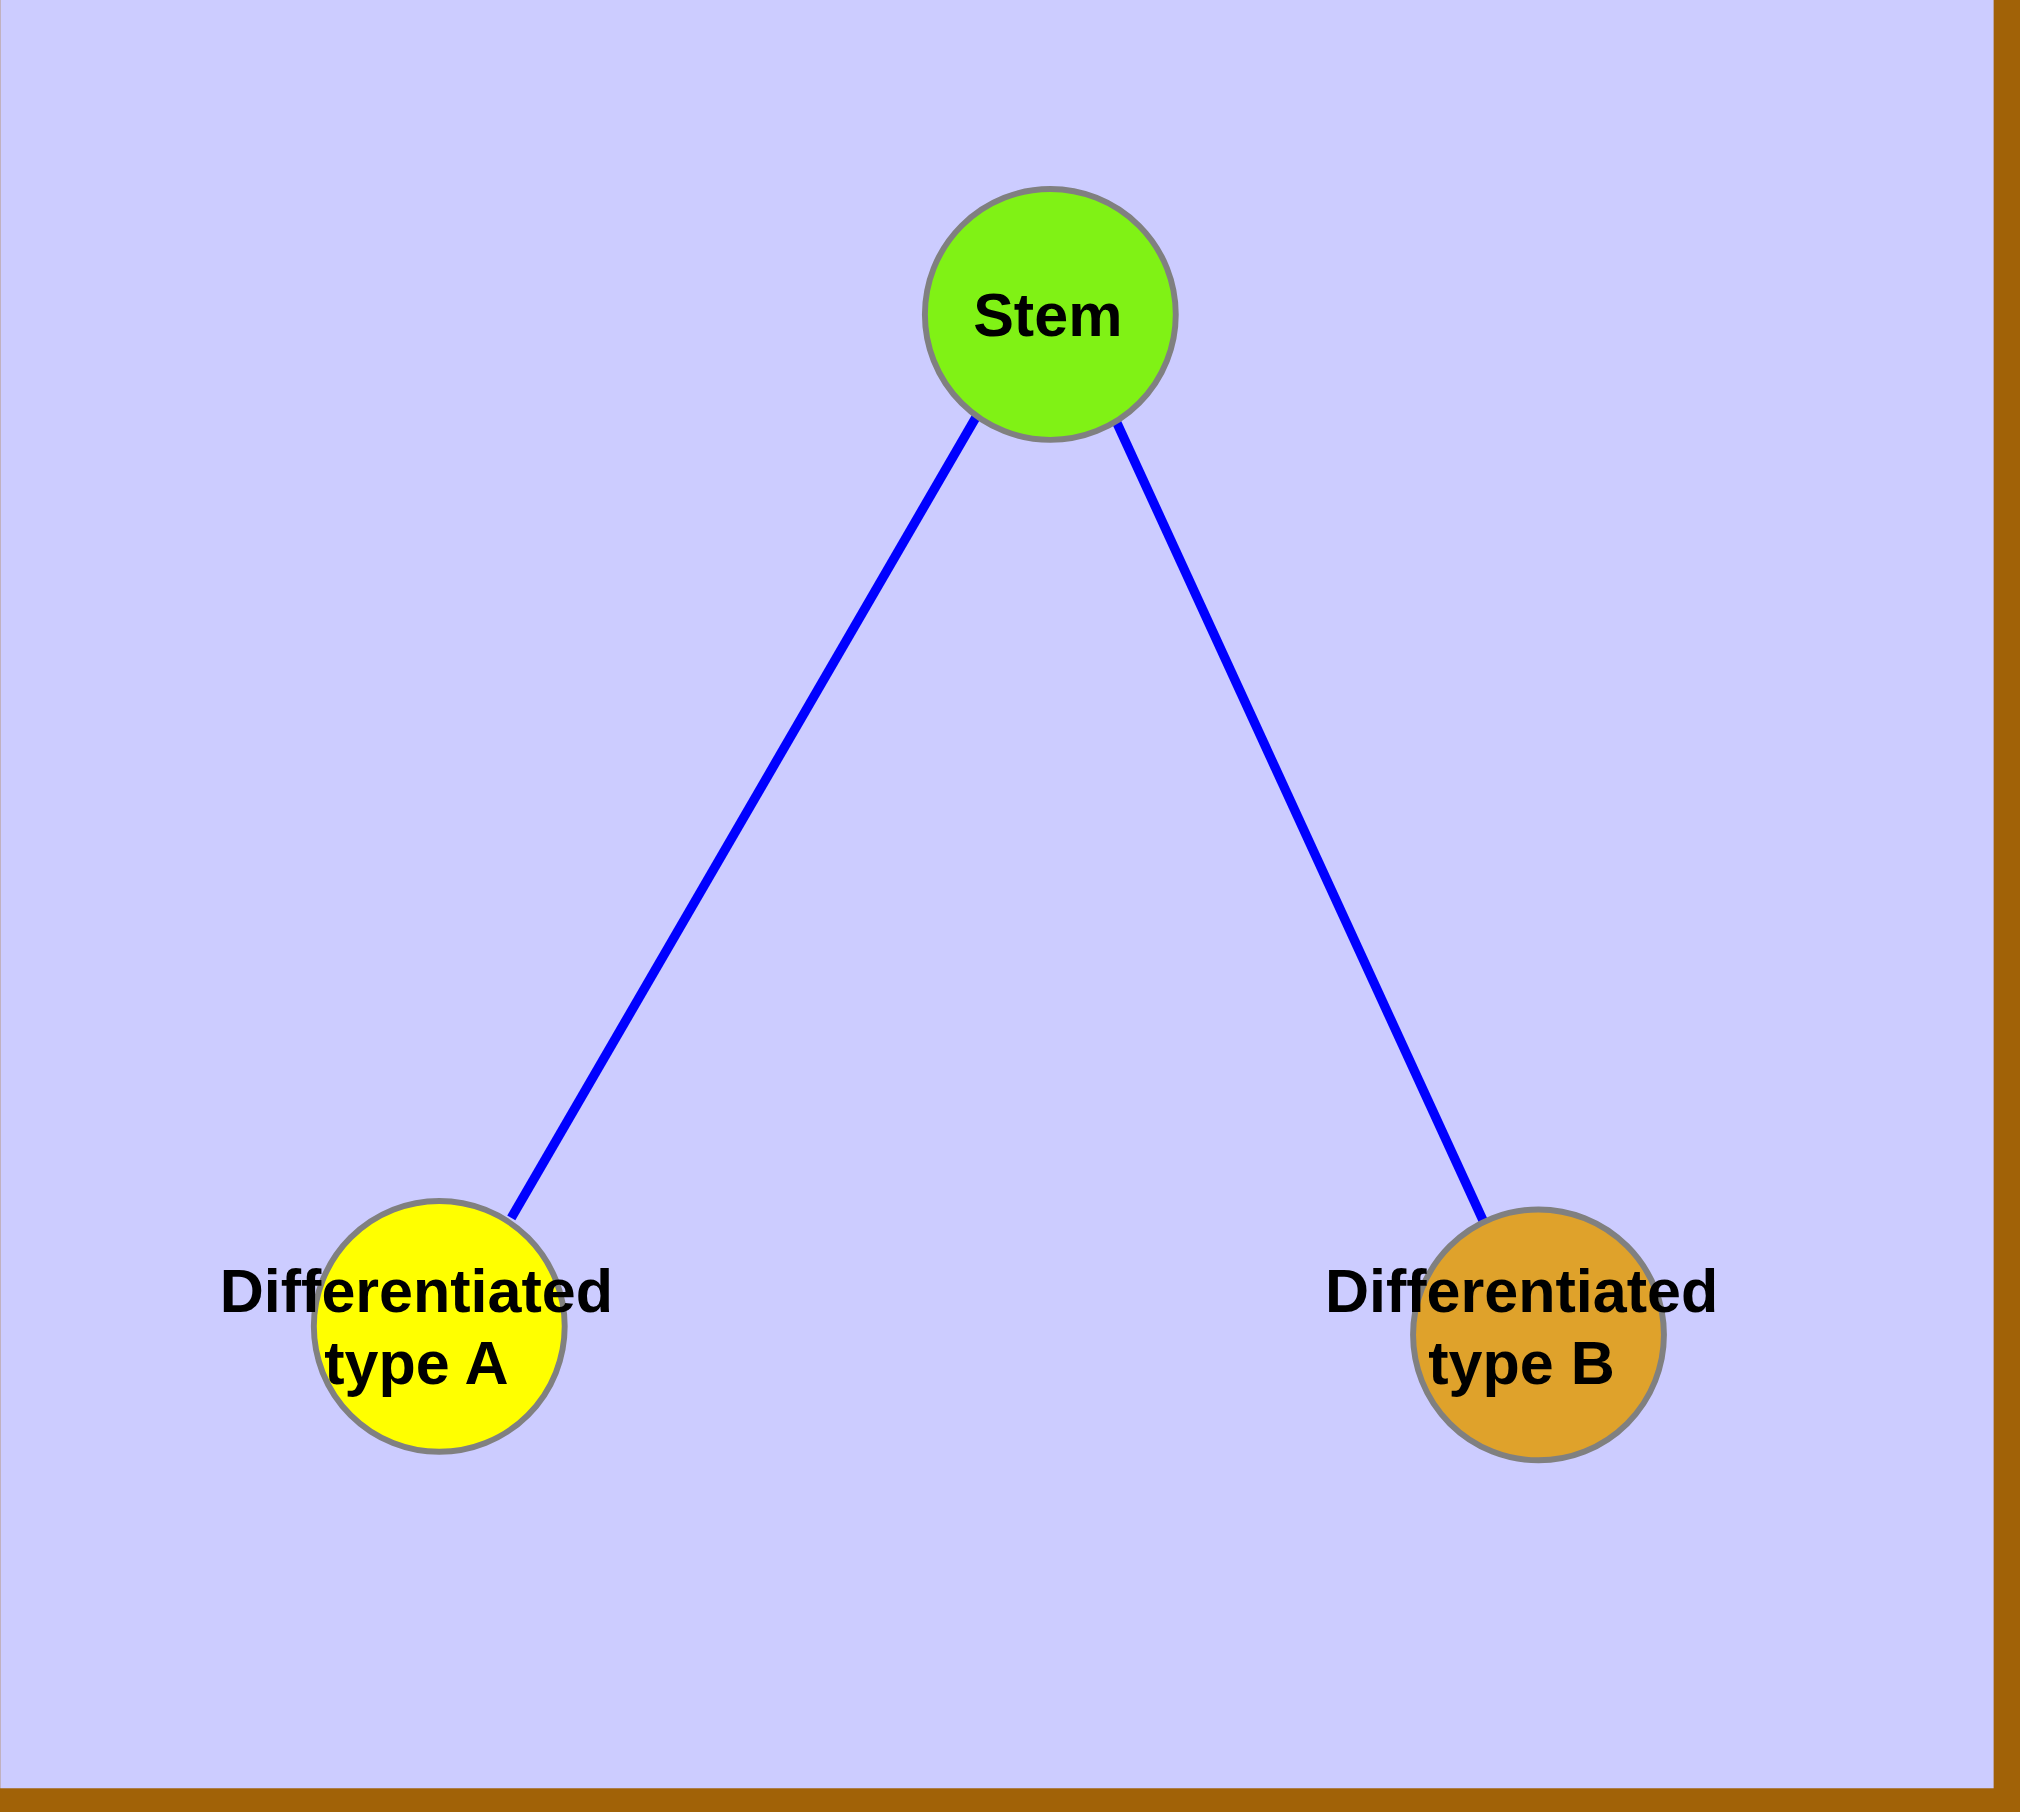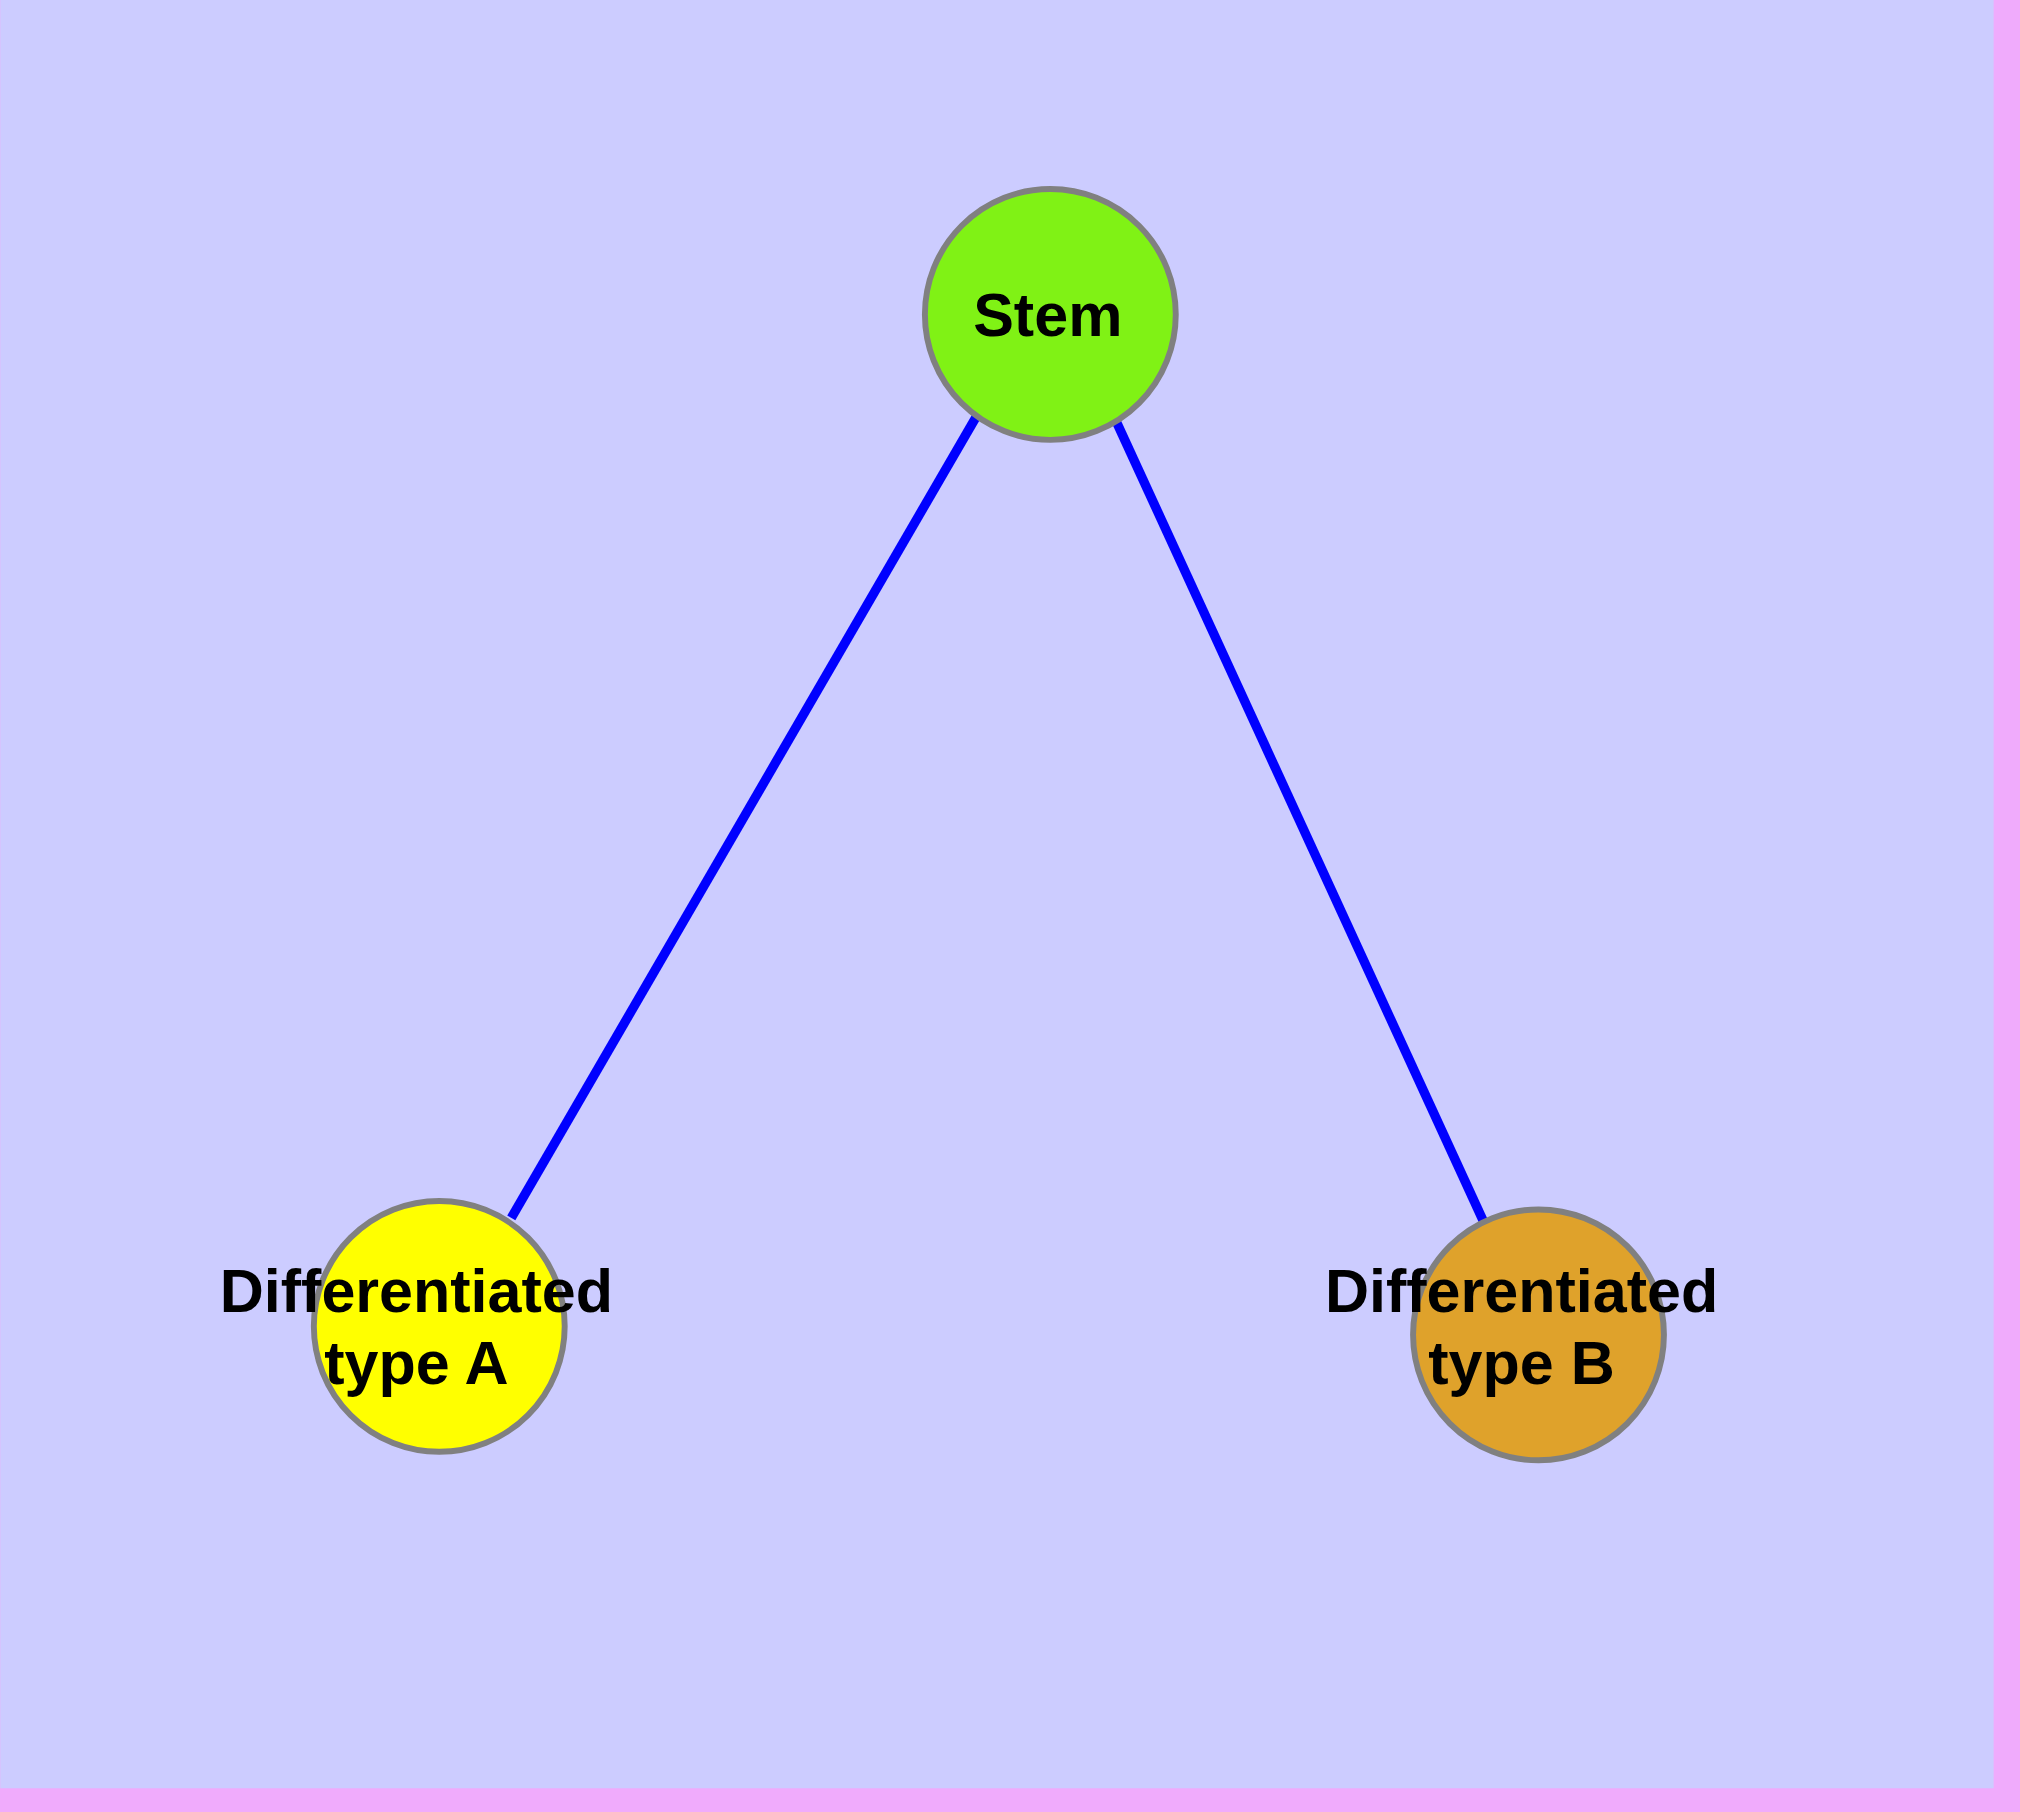--- a/index.html
+++ b/index.html
@@ -33,21 +33,21 @@
     font-weight: bold;
     fill: #000000;
     text-anchor: middle;
     dominant-baseline: auto;
     white-space: pre;
   }
 </style>
 </head>
 <body style="background: rgb(255, 255, 255);">
 
-<div id="graph-canvas" style="background: #f0abfc;">
+<div id="graph-canvas" style="background: #a16207;">
   <svg id="graph-svg" viewBox="0 0 2384 2138" xmlns="http://www.w3.org/2000/svg">
 
     <rect id="bg-rect" x="0" y="0" width="2352" height="2110" fill="#CCCCFF"></rect>
 
     <g id="edges-layer">
         <line x1="1152" y1="491" x2="603" y2="1437" stroke="#0000FF" stroke-width="11" stroke-linecap="butt"></line>
         <line x1="1313" y1="489" x2="1750" y2="1441" stroke="#0000FF" stroke-width="11" stroke-linecap="butt"></line>
       </g>
     <g id="nodes-layer">
         <circle cx="1239" cy="371" r="148" fill="#80F215" stroke="#808080" stroke-width="7"></circle>

